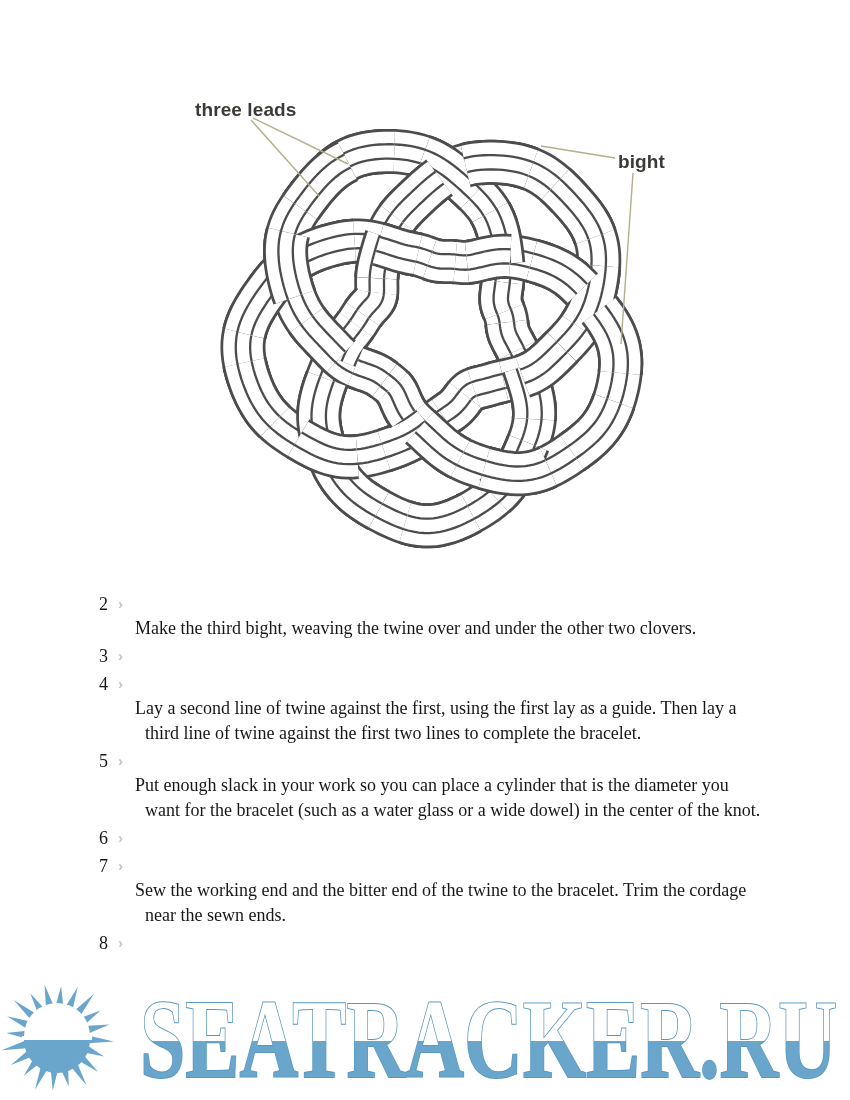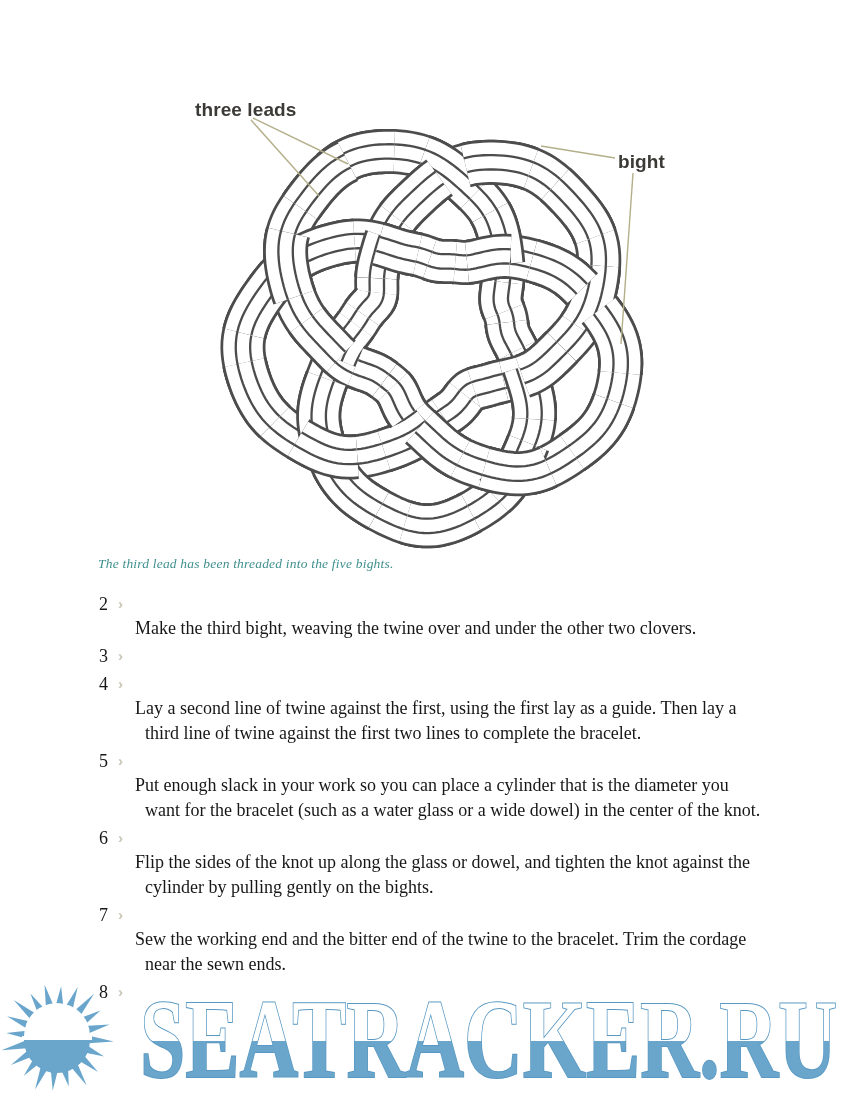--- a/index.html
+++ b/index.html
@@ -504,21 +504,20 @@
       <line x1="253" y1="118" x2="348" y2="164"></line>
       <line x1="251" y1="120" x2="319" y2="196"></line>
       <line x1="615" y1="158" x2="541" y2="146"></line>
       <line x1="633" y1="173" x2="621" y2="344"></line>
     </g>
   </svg>
 
   <div class="fig-label" id="label-three-leads">three leads</div>
   <div class="fig-label" id="label-bight">bight</div>
 
-  <div class="caption">The third lead has been threaded into the five bights.</div>
 
   <div class="steps">
     <div class="step">
       <span class="step-num">2</span>
       <span class="step-chev">›</span>
       <span class="step-text">Make the third bight, weaving the twine over and under the other two clovers.</span>
     </div>
     <div class="step">
       <span class="step-num">3</span>
       <span class="step-chev">›</span>
@@ -529,21 +528,20 @@
       <span class="step-text">Lay a second line of twine against the first, using the first lay as a guide. Then lay a third line of twine against the first two lines to complete the bracelet.</span>
     </div>
     <div class="step">
       <span class="step-num">5</span>
       <span class="step-chev">›</span>
       <span class="step-text">Put enough slack in your work so you can place a cylinder that is the diameter you want for the bracelet (such as a water glass or a wide dowel) in the center of the knot.</span>
     </div>
     <div class="step">
       <span class="step-num">6</span>
       <span class="step-chev">›</span>
-      <span class="step-text">Flip the sides of the knot up along the glass or dowel, and tighten the knot against the cylinder by pulling gently on the bights.</span>
     </div>
     <div class="step">
       <span class="step-num">7</span>
       <span class="step-chev">›</span>
       <span class="step-text">Sew the working end and the bitter end of the twine to the bracelet. Trim the cordage near the sewn ends.</span>
     </div>
     <div class="step">
       <span class="step-num">8</span>
       <span class="step-chev">›</span>
     </div>

